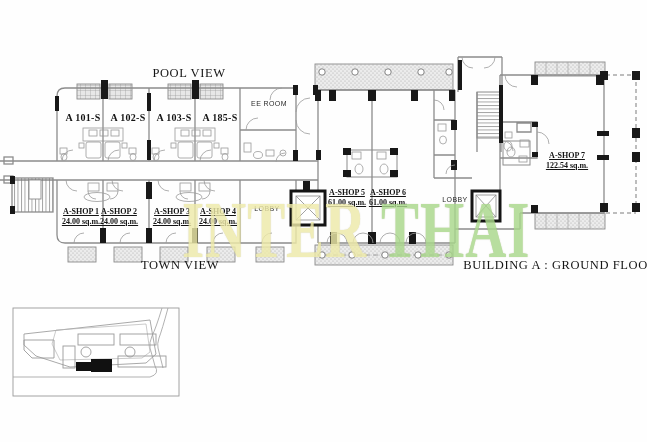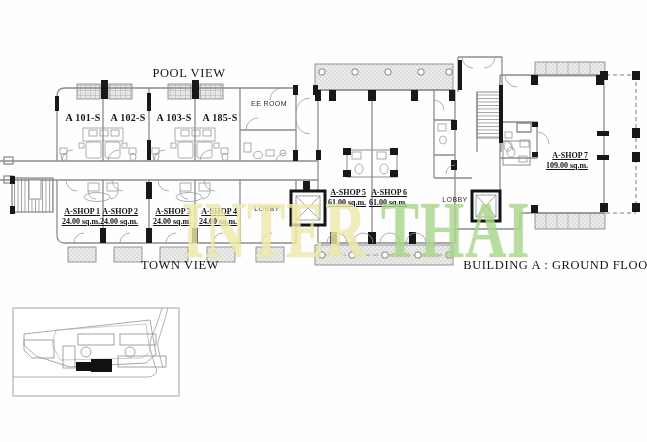--- a/index.html
+++ b/index.html
@@ -1,20 +1,20 @@
 <!DOCTYPE html>
 <html><head>
 <meta charset="utf-8">
 <style>
   html,body{margin:0;padding:0;background:#ffffff;}
   #stage{position:relative;width:647px;height:442px;background:#fefefe;overflow:hidden;
          font-family:"Liberation Serif",serif;}
   svg{position:absolute;left:0;top:0;}
   .lbl{position:absolute;color:#141414;text-align:center;white-space:nowrap;line-height:1.1;}
-  .c{transform:translateX(-50%);text-align:right;}
+  .c{transform:translateX(-50%);}
   .hdr{font-size:12.5px;letter-spacing:0.6px;}
   .apt{font-size:10px;font-weight:bold;letter-spacing:0.3px;}
   .shop{font-size:8px;font-weight:bold;line-height:9.5px;text-decoration:underline;}
   .sans{font-family:"Liberation Sans",sans-serif;font-size:7px;color:#2a2a2a;letter-spacing:0.4px;}
   #watermark{position:absolute;left:182px;top:184px;font-size:58px;font-weight:bold;
              font-family:"Liberation Serif",serif;letter-spacing:1px;white-space:nowrap;
              transform:scale(0.98,1.38);transform-origin:left top;opacity:0.82;
              text-shadow:0 0 1px rgba(110,105,40,0.35);}
 </style>
 </head>
@@ -307,18 +307,18 @@
 <div class="lbl shop c" style="left:347px;top:188px">
   <div>A-SHOP 5</div>
   <div>61.00 sq.m.</div>
 </div>
 <div class="lbl shop c" style="left:388px;top:188px">
   <div>A-SHOP 6</div>
   <div>61.00 sq.m.</div>
 </div>
 <div class="lbl shop c" style="left:567px;top:151px">
   <div>A-SHOP 7</div>
-  <div>109.00 sq.m.</div>
+  <div>122.54 sq.m.</div>
 </div>
 
 <div id="watermark"><span style="color: rgb(238, 234, 169);">INTER</span><span> </span><span style="color: rgb(169, 215, 139);">THAI</span></div>
 
 </div>
 
 </body></html>

